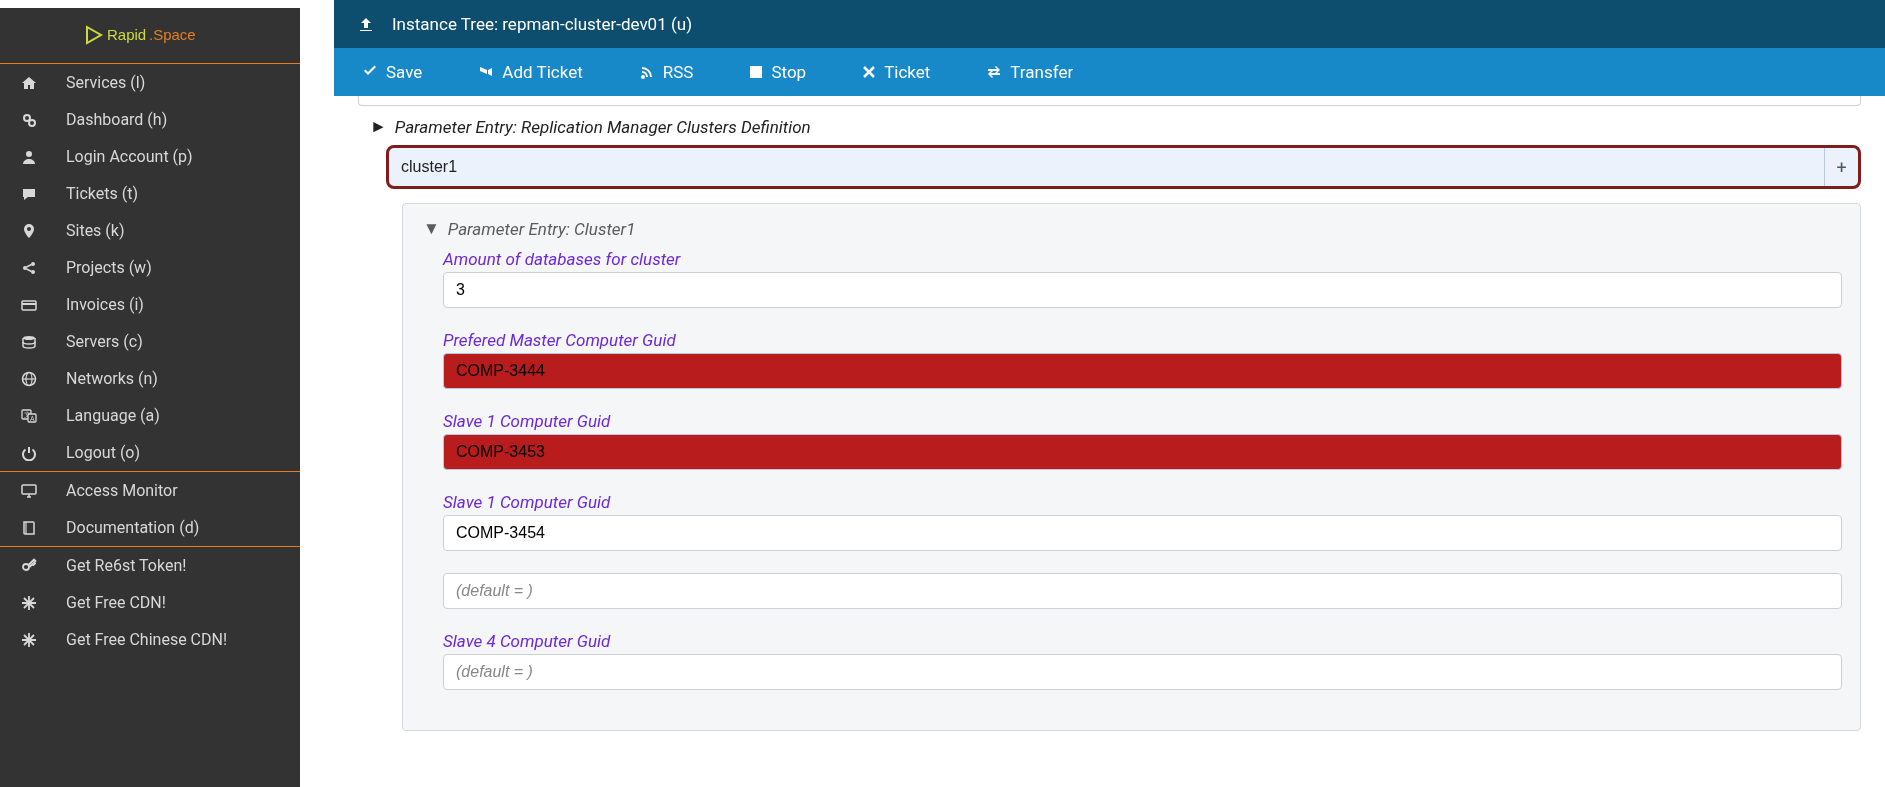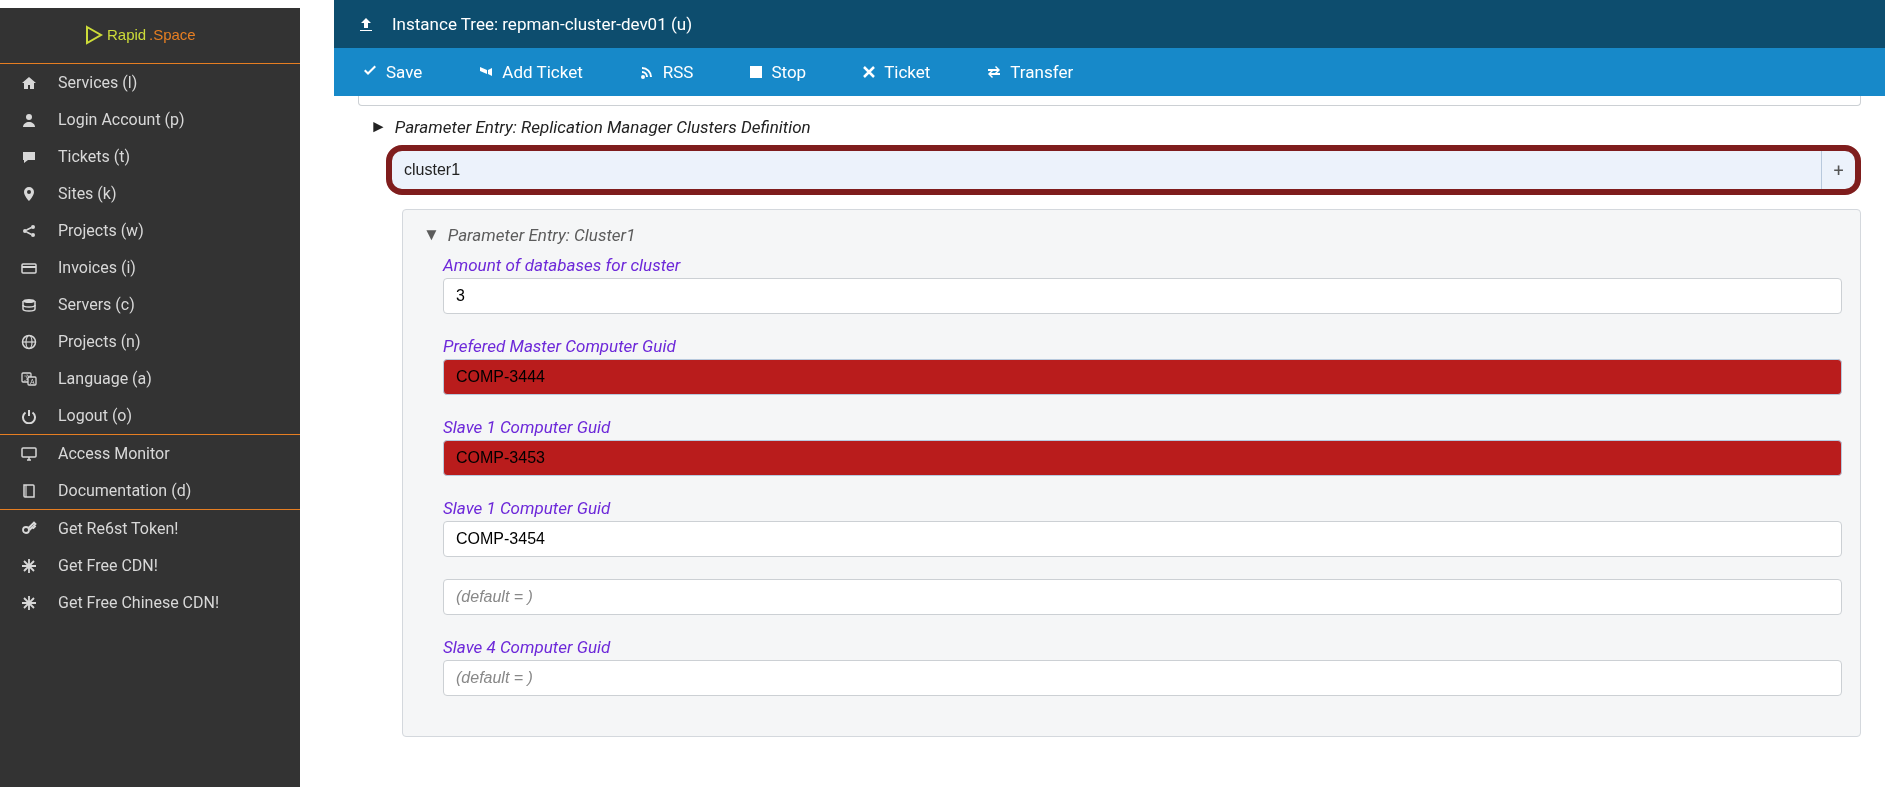--- a/index.html
+++ b/index.html
@@ -32,20 +32,21 @@
 
     .nav-section { border-top: 1px solid #e67e22; }
     .nav-section:first-of-type { border-top: none; }
     .nav-item {
       display: flex;
       align-items: center;
       padding: 9px 18px;
       color: #d8d8d8;
       cursor: pointer;
       font-size: 16px;
+      gap: 8px;
     }
     .nav-icon {
       width: 22px;
       height: 18px;
       display: inline-flex;
       align-items: center;
       justify-content: center;
       margin-right: 18px;
       flex-shrink: 0;
     }
@@ -112,22 +113,22 @@
       color: #222;
       padding: 4px 0 8px 12px;
       display: flex;
       align-items: center;
       gap: 8px;
     }
 
     .cluster-bar {
       display: flex;
       align-items: stretch;
-      border: 6px solid #7f1d1d;
-      border-radius: 16px;
+      border: 3px solid #7f1d1d;
+      border-radius: 8px;
       background: #ecf2fb;
       margin-bottom: 14px;
       margin-left: 28px;
       overflow: hidden;
     }
     .cluster-name-input {
       flex: 1;
       background: transparent;
       border: none;
       padding: 10px 12px;
@@ -210,20 +211,29 @@
         <span class="nav-icon">
           <svg width="16" height="16" viewBox="0 0 16 16">
             <path d="M8 2l7 6h-2v6H9v-4H7v4H3V8H1z"></path>
           </svg>
         </span>
         <span>Services (l)</span>
       </div>
       <div class="nav-item">
         <span class="nav-icon">
           <svg width="16" height="16" viewBox="0 0 16 16">
+            <circle cx="6" cy="6" r="3" fill="none" stroke="#d8d8d8" stroke-width="2"></circle>
+            <circle cx="11" cy="11" r="3" fill="none" stroke="#d8d8d8" stroke-width="2"></circle>
+          </svg>
+        </span>
+        <span>Dashboard (h)</span>
+      </div>
+      <div class="nav-item">
+        <span class="nav-icon">
+          <svg width="16" height="16" viewBox="0 0 16 16">
             <circle cx="8" cy="5" r="3"></circle>
             <path d="M2 15c0-3 3-5 6-5s6 2 6 5z"></path>
           </svg>
         </span>
         <span>Login Account (p)</span>
       </div>
       <div class="nav-item">
         <span class="nav-icon">
           <svg width="16" height="16" viewBox="0 0 16 16">
             <path d="M2 3h12v8H7l-4 3v-3H2z"></path>
@@ -270,21 +280,21 @@
         <span>Servers (c)</span>
       </div>
       <div class="nav-item">
         <span class="nav-icon">
           <svg width="16" height="16" viewBox="0 0 16 16">
             <circle cx="8" cy="8" r="6.5" fill="none" stroke="#d8d8d8" stroke-width="1.5"></circle>
             <ellipse cx="8" cy="8" rx="3" ry="6.5" fill="none" stroke="#d8d8d8" stroke-width="1.2"></ellipse>
             <path d="M2 8h12" stroke="#d8d8d8" stroke-width="1.2"></path>
           </svg>
         </span>
-        <span>Projects (n)</span>
+        <span>Networks (n)</span>
       </div>
       <div class="nav-item">
         <span class="nav-icon">
           <svg width="16" height="16" viewBox="0 0 16 16">
             <rect x="1" y="2" width="9" height="9" rx="1" fill="none" stroke="#d8d8d8" stroke-width="1.3"></rect>
             <text x="3" y="9" font-size="7" fill="#d8d8d8">文</text>
             <rect x="7" y="6" width="8" height="8" rx="1" fill="#333" stroke="#d8d8d8" stroke-width="1.3"></rect>
             <text x="9" y="13" font-size="7" fill="#d8d8d8">A</text>
           </svg>
         </span>

